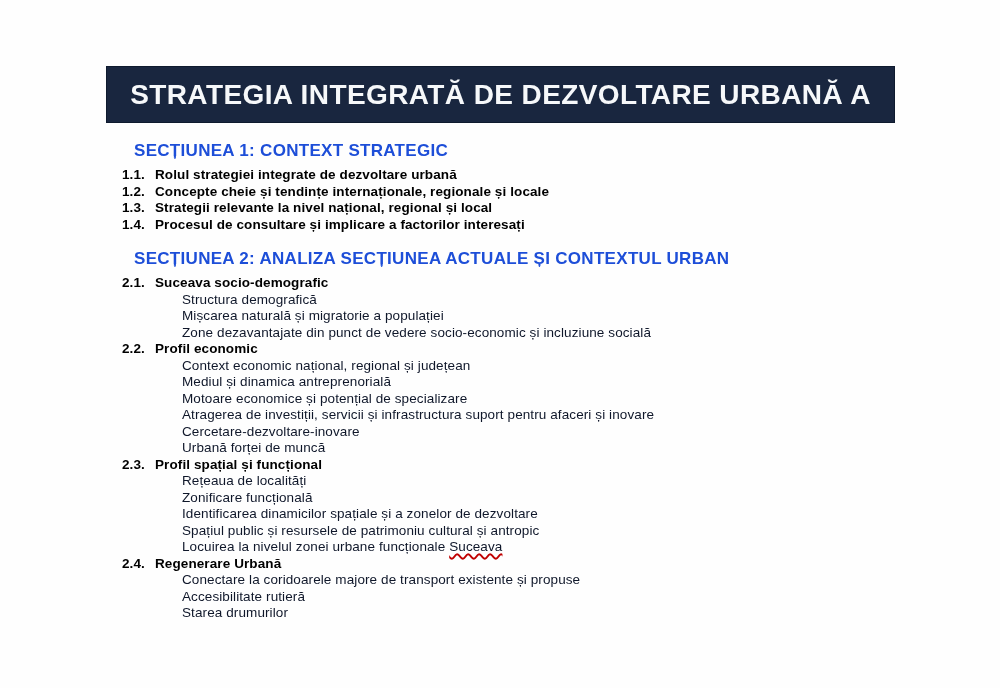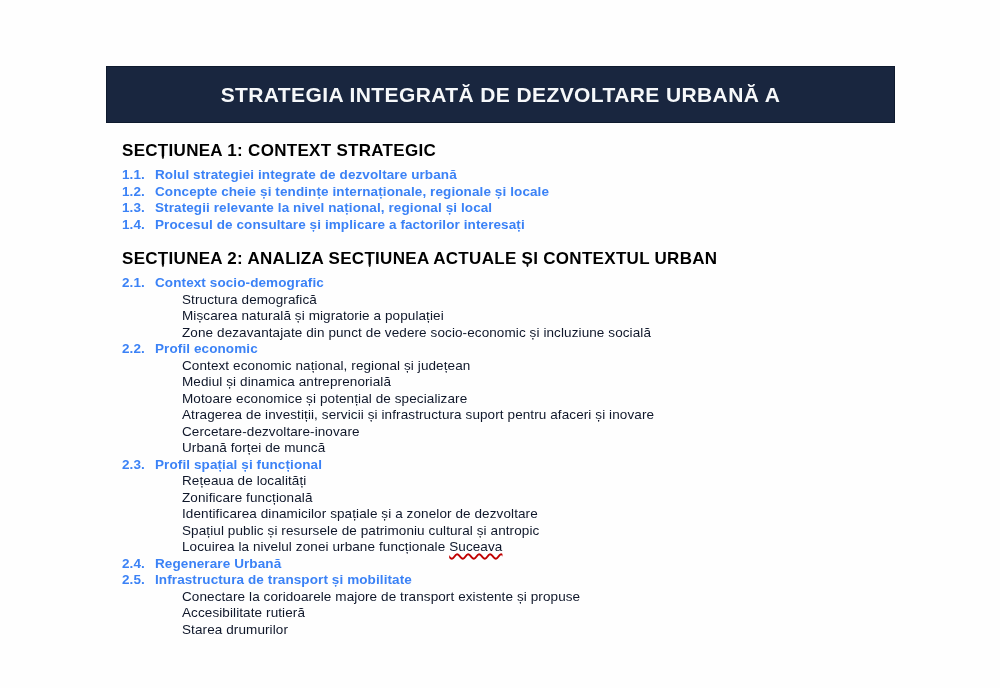--- a/index.html
+++ b/index.html
@@ -20,44 +20,44 @@
     left: 106px; top: 66px;
     width: 789px; height: 57px;
     background: #19263f;
     border: 1px solid #0e1a2e;
     box-sizing: border-box;
     color: #f6f8fa;
     display: flex; flex-direction: column;
     align-items: center; justify-content: center;
     text-align: center;
     font-weight: 700;
-    font-size: 21px;
+    font-size: 28px;
     line-height: 27px;
     letter-spacing: 0.4px;
   }
   .content {
     position: absolute;
     left: 122px; top: 141px;
     width: 830px;
   }
   .section { margin-bottom: 16px; }
   .section-title {
     font-size: 17px;
     line-height: 19px;
     font-weight: 700;
-    color: #000000;
+    color: #1d4ed8;
     letter-spacing: 0.3px;
-    margin: 0 0 7px 0;
+    margin: 0 0 7px 12px;
   }
   .entry-row {
     display: flex;
     font-size: 13.5px;
     line-height: 16.5px;
     font-weight: 700;
-    color: #3b82f6;
+    color: #000000;
     letter-spacing: 0.1px;
   }
   .entry-num { flex: none; width: 33px; }
   .sub-row {
     padding-left: 60px;
     font-size: 13.5px;
     line-height: 16.5px;
     font-weight: 400;
     color: #0f172a;
     letter-spacing: 0.1px;
@@ -94,21 +94,21 @@
         </div>
         <div class="entry-row">
           <span class="entry-num">1.4.</span>
           <span class="entry-label">Procesul de consultare și implicare a factorilor interesați</span>
         </div>
       </div>
       <div class="section">
         <h2 class="section-title">SECȚIUNEA 2: ANALIZA SECȚIUNEA ACTUALE ȘI CONTEXTUL URBAN</h2>
         <div class="entry-row">
           <span class="entry-num">2.1.</span>
-          <span class="entry-label">Context socio-demografic</span>
+          <span class="entry-label">Suceava socio-demografic</span>
         </div>
         <div class="sub-row"><span class="sub-text">Structura demografică</span></div>
         <div class="sub-row"><span class="sub-text">Mișcarea naturală și migratorie a populației</span></div>
         <div class="sub-row"><span class="sub-text">Zone dezavantajate din punct de vedere socio-economic și incluziune socială</span></div>
         <div class="entry-row">
           <span class="entry-num">2.2.</span>
           <span class="entry-label">Profil economic</span>
         </div>
         <div class="sub-row"><span class="sub-text">Context economic național, regional și județean</span></div>
         <div class="sub-row"><span class="sub-text">Mediul și dinamica antreprenorială</span></div>
@@ -122,22 +122,18 @@
         </div>
         <div class="sub-row"><span class="sub-text">Rețeaua de localități</span></div>
         <div class="sub-row"><span class="sub-text">Zonificare funcțională</span></div>
         <div class="sub-row"><span class="sub-text">Identificarea dinamicilor spațiale și a zonelor de dezvoltare</span></div>
         <div class="sub-row"><span class="sub-text">Spațiul public și resursele de patrimoniu cultural și antropic</span></div>
         <div class="sub-row"><span class="sub-text">Locuirea la nivelul zonei urbane funcționale </span><span class="misspelled">Suceava</span></div>
         <div class="entry-row">
           <span class="entry-num">2.4.</span>
           <span class="entry-label">Regenerare Urbană</span>
         </div>
-        <div class="entry-row">
-          <span class="entry-num">2.5.</span>
-          <span class="entry-label">Infrastructura de transport și mobilitate</span>
-        </div>
         <div class="sub-row"><span class="sub-text">Conectare la coridoarele majore de transport existente și propuse</span></div>
         <div class="sub-row"><span class="sub-text">Accesibilitate rutieră</span></div>
         <div class="sub-row"><span class="sub-text">Starea drumurilor</span></div>
       </div>
     </div>
 </div>
 
 </body></html>

